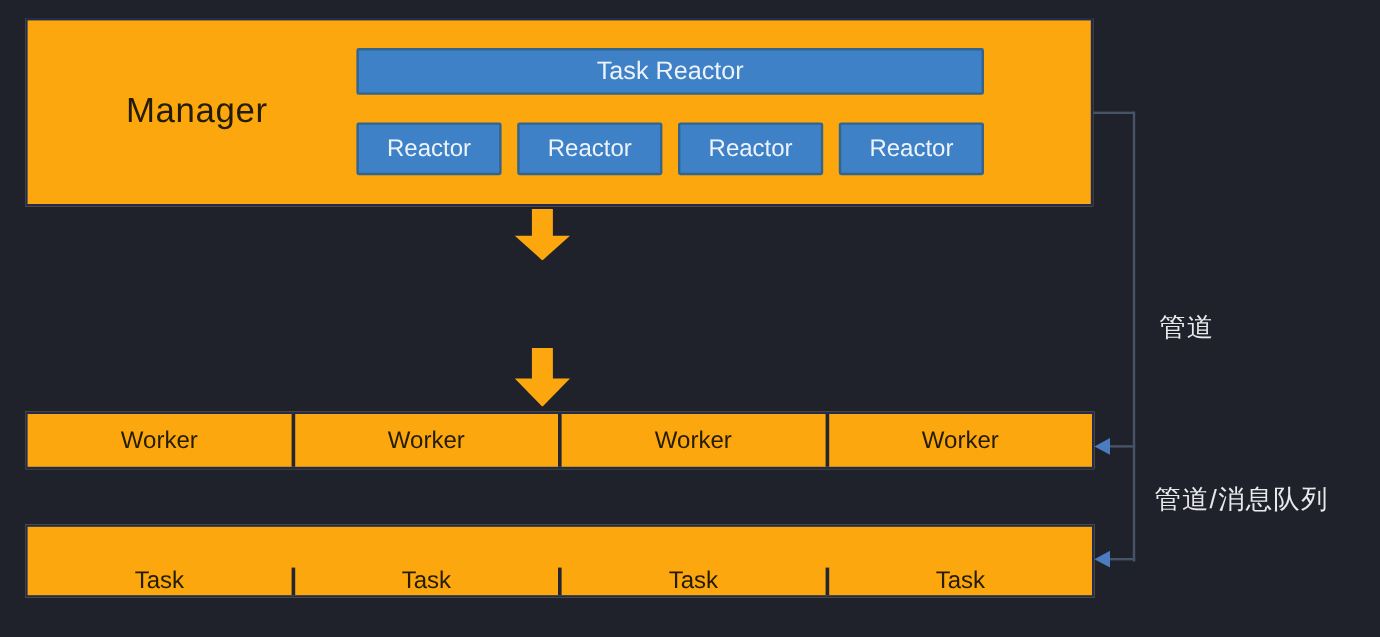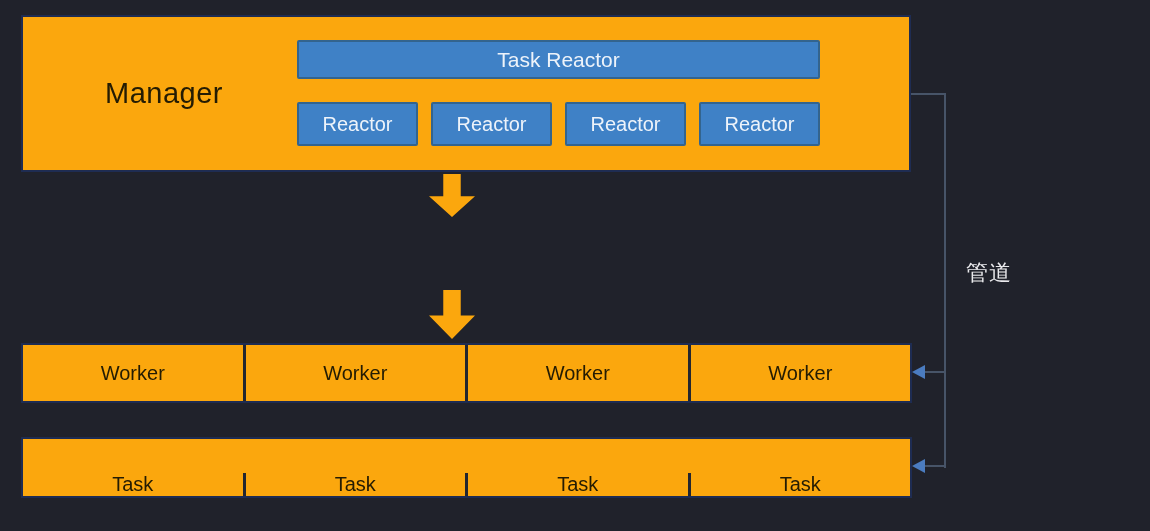--- a/index.html
+++ b/index.html
@@ -80,21 +80,21 @@
   
   .row4 {
     position: absolute;
     left: 21px;
     width: 891px;
     display: flex;
     background: #fba70d;
     border: 2px solid #1e2c52;
     box-sizing: border-box;
   }
-  .worker-row { top: 343px; height: 60px; }
+  .worker-row { top: 343px; height: 48px; }
   .task-row { top: 437px; height: 61px; align-items: flex-end; }
   .cell {
     flex: 1;
     display: flex;
     align-items: center;
     justify-content: center;
     font-size: 20px;
     color: #241c03;
     border-right: 3px solid #23262f;
   }
@@ -174,14 +174,15 @@
   </div>
 
   <div class="conn conn-top-h"></div>
   <div class="conn conn-v"></div>
   <div class="conn conn-worker-h"></div>
   <div class="conn conn-task-h"></div>
   <div class="arrowhead-left ah-worker"></div>
   <div class="arrowhead-left ah-task"></div>
 
   <div class="cjk pipe-label">管道</div>
+  <div class="cjk pipe-queue-label">管道/消息队列</div>
 
 </div>
 
 </body></html>

